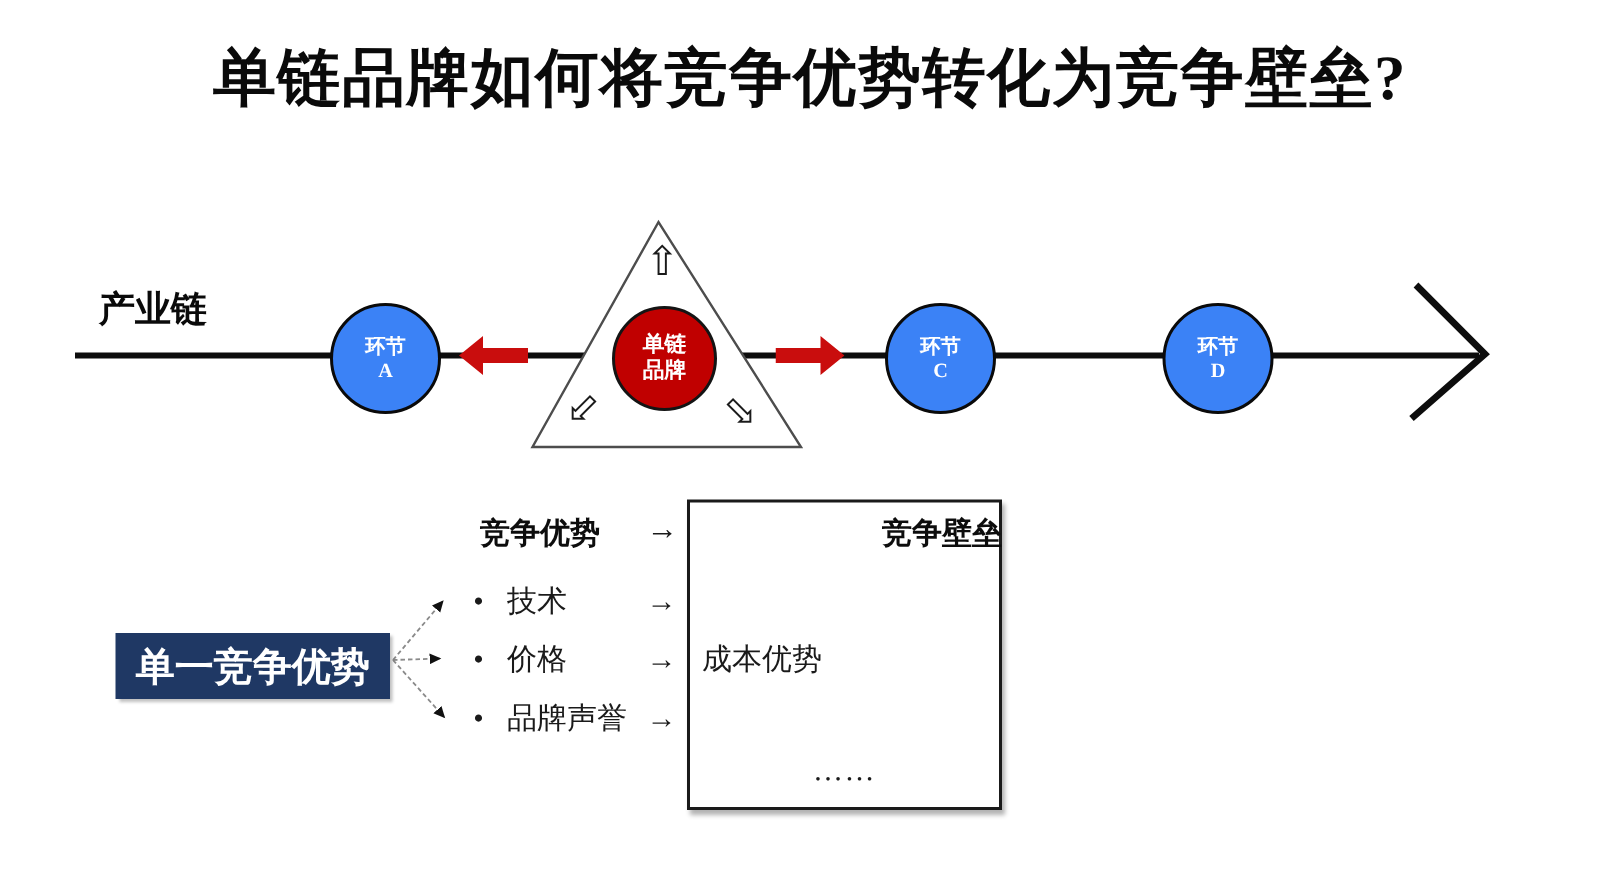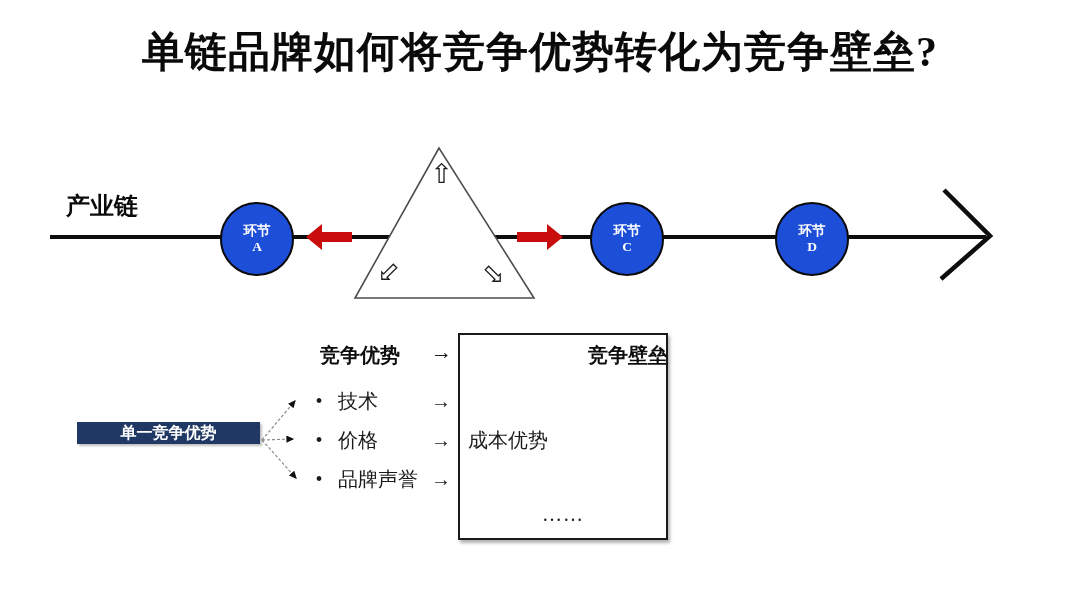--- a/index.html
+++ b/index.html
@@ -22,21 +22,21 @@
     width:27px;height:27px;text-align:center;
   }
   .harrow.up{left:428px;top:161px;}
   .harrow.dl{left:376px;top:258px;transform:rotate(225deg);}
   .harrow.dr{left:479px;top:260px;transform:rotate(135deg);}
   .node{
     position:absolute;z-index:3;border-radius:50%;display:flex;flex-direction:column;
     align-items:center;justify-content:center;color:#fff;font-weight:bold;text-align:center;
   }
   .red-node{left:408px;top:204px;width:66px;height:66px;background:#C00000;border:2.5px solid #141414;font-size:14.5px;line-height:1.15;}
-  .navy-node{width:70px;height:70px;background:#1d4ed8;border:2.5px solid #0a0a0a;font-size:13.5px;line-height:1.15;}
+  .navy-node{width:70px;height:70px;background:#3b82f6;border:2.5px solid #0a0a0a;font-size:13.5px;line-height:1.15;}
   .node-a{left:220px;top:202px;}
   .node-c{left:590px;top:202px;}
   .node-d{left:775px;top:202px;}
   .red-arrow{position:absolute;z-index:3;}
   .red-arrow.left{left:306px;top:224px;}
   .red-arrow.right{left:517px;top:224px;}
   
   .map-header{position:absolute;font-size:20px;font-weight:bold;color:#0d0d0d;}
   .left-header{left:320px;top:342px;}
   .right-header{left:458px;top:342px;width:210px;text-align:right;}
@@ -49,21 +49,21 @@
   .row-el{position:absolute;font-size:20px;color:#1a1a1a;line-height:26px;}
   .bullet{width:14px;text-align:center;}
   .r0{top:388px;} .r1{top:427px;} .r2{top:466px;}
   .col-bullet{left:312px;}
   .col-label{left:338px;}
   .col-arrow{left:431px;}
   .col-right{left:468px;}
   .dots{position:absolute;left:458px;top:503px;width:210px;text-align:center;font-size:20px;letter-spacing:1px;color:#1a1a1a;}
   .fan{position:absolute;left:250px;top:392px;z-index:2;}
   .tag{
-    position:absolute;height:22px;background:#1F3864;color:#fff;font-size:16px;font-weight:bold;
+    position:absolute;height:44px;background:#1F3864;color:#fff;font-size:26px;font-weight:bold;
     display:flex;align-items:center;justify-content:center;z-index:3;
     box-shadow:2px 2px 2px rgba(0,0,0,0.25);
   }
   .left-tag{left:77px;top:422px;width:183px;}
   .right-tag{left:665px;top:422px;width:182px;}
 </style>
 </head>
 <body>
 
 <div class="stage">
@@ -78,20 +78,24 @@
   </svg>
 
   <svg class="triangle" width="192" height="160" viewBox="0 0 192 160">
     <polygon points="90,4 6,154 185,154" fill="#ffffff" stroke="#4d4d4d" stroke-width="1.6"></polygon>
   </svg>
 
   <span class="harrow up">⇧</span>
   <span class="harrow dl">⇧</span>
   <span class="harrow dr">⇧</span>
 
+  <div class="node red-node">
+    <span>单链</span>
+    <span>品牌</span>
+  </div>
 
   <div class="node navy-node node-a">
     <span>环节</span>
     <span>A</span>
   </div>
   <div class="node navy-node node-c">
     <span>环节</span>
     <span>C</span>
   </div>
   <div class="node navy-node node-d">

